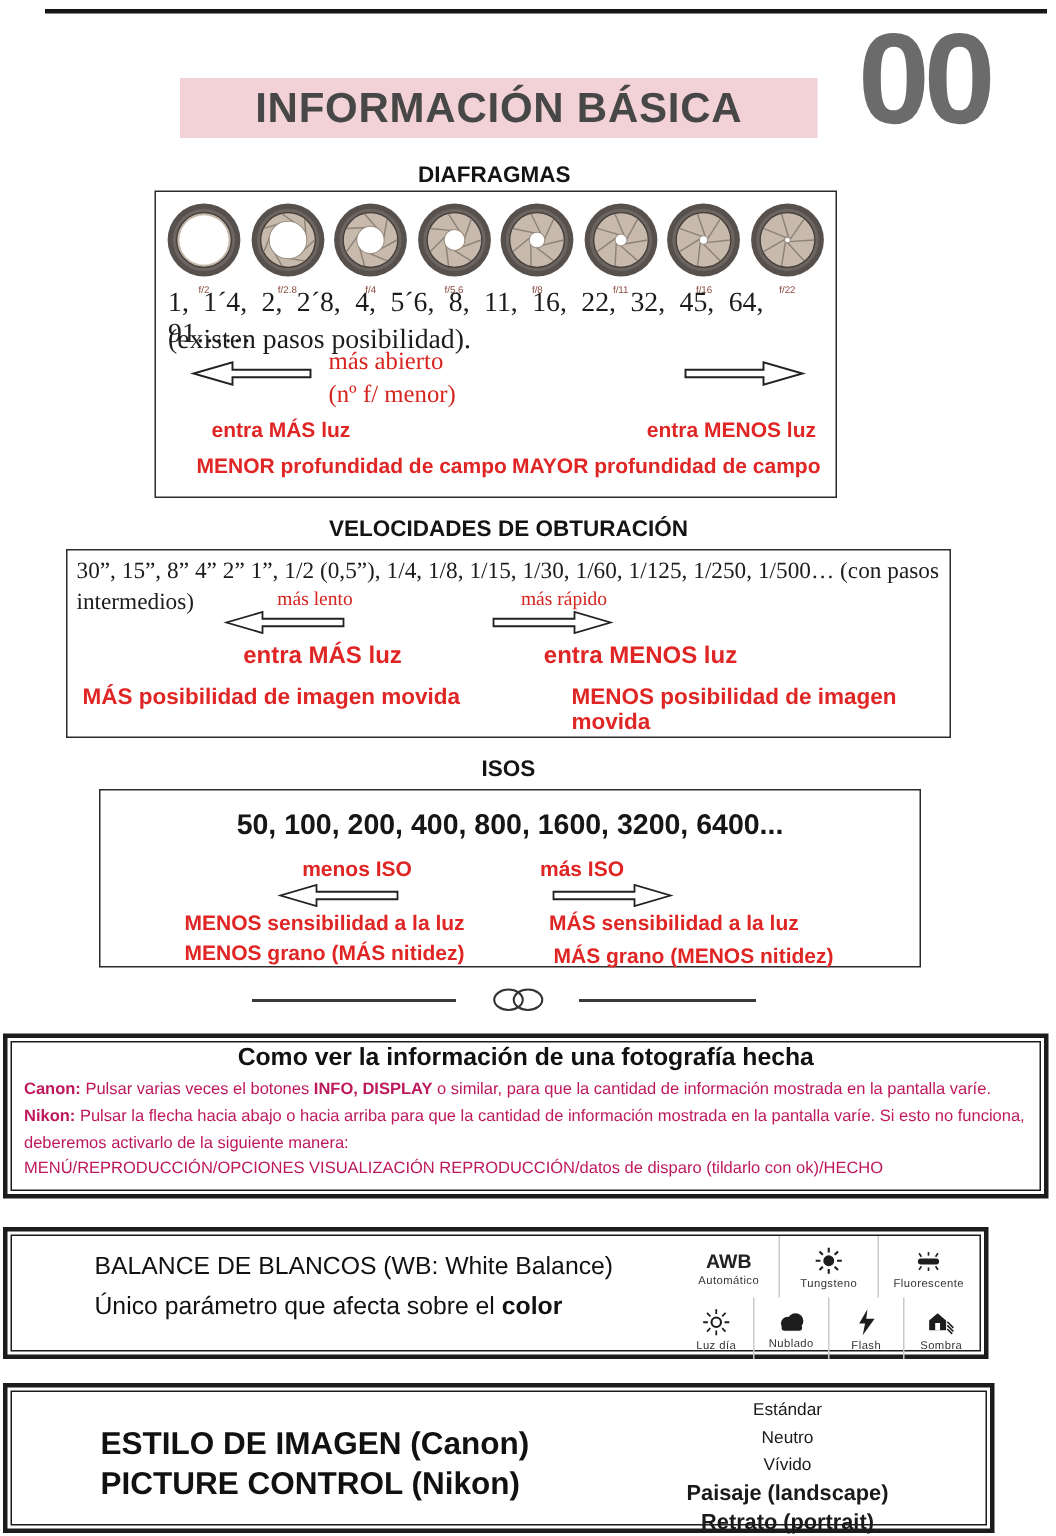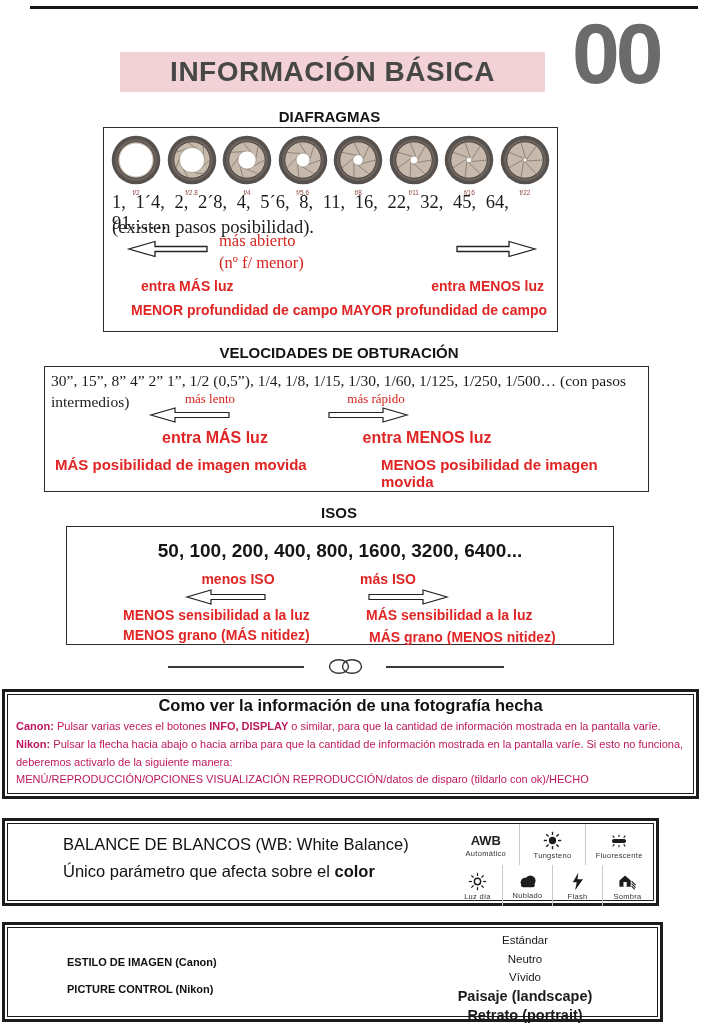--- a/index.html
+++ b/index.html
@@ -39,21 +39,21 @@
   .wb-label{font-size:7.5px;color:#333;margin-top:1px;letter-spacing:.3px;}
   .awb-txt{font-size:13px;font-weight:bold;color:#222;}
 
   
   .dbox{position:absolute;border:3px solid #1c1c1c;background:#fff;}
   .dbox-inner{position:absolute;inset:2px;border:1px solid #1c1c1c;}
 
   .info-title{position:absolute;left:0;right:0;top:4px;text-align:center;font-weight:bold;font-size:16.5px;}
   .info-body{position:absolute;left:11px;right:11px;top:26px;font-size:11px;line-height:17.8px;color:#be185d;}
 
-  .estilo-left{position:absolute;left:62px;top:24px;font-weight:bold;font-size:11px;line-height:27px;}
+  .estilo-left{position:absolute;left:62px;top:24px;font-weight:bold;font-size:21px;line-height:27px;}
   .style-list{position:absolute;left:398px;width:244px;top:6px;text-align:center;}
   .style-item{font-size:11.5px;line-height:18.5px;color:#1a1a1a;}
   .style-item:nth-child(4),.style-item:nth-child(5){font-weight:bold;font-size:14.5px;line-height:19.5px;}
 
   .divider-line{position:absolute;height:1.5px;background:#3a3a3a;}
 </style>
 </head>
 <body>
 
 <div class="page">
@@ -185,21 +185,21 @@
     </svg>
 
     <div class="abs red-sans" style="left:37px;top:150px;font-size:14px;">entra MÁS luz</div>
     <div class="abs red-sans" style="right:13px;top:150px;font-size:14px;">entra MENOS luz</div>
     <div class="abs red-sans" style="left:27px;top:174px;font-size:14px;">MENOR profundidad de campo</div>
     <div class="abs red-sans" style="right:10px;top:174px;font-size:14px;">MAYOR profundidad de campo</div>
   </div>
 
   <div class="sec-heading" style="left:44px;top:344px;width:590px;">VELOCIDADES DE OBTURACIÓN</div>
 
-  <div class="frame" style="left:44px;top:366px;width:588px;height:124px;padding-left:15px;">
+  <div class="frame" style="left:44px;top:366px;width:588px;height:124px;">
     <div class="abs serif" style="left:6px;top:3px;width:575px;font-size:15.5px;line-height:21px;text-align:justify;">30”,  15”,  8”  4”  2”  1”,  1/2  (0,5”),  1/4,  1/8,  1/15,  1/30,  1/60,  1/125,  1/250,  1/500…  (con pasos intermedios)</div>
 
     <div class="abs red-serif" style="left:120px;top:24px;width:90px;text-align:center;font-size:13px;">más lento</div>
     <svg class="arrow-svg" style="left:103px;top:40px;" width="82" height="16" viewBox="0 0 82 16">
       <polygon points="81,5.5 27,5.5 27,1 3,8 27,15 27,10.5 81,10.5" fill="#fff" stroke="#222" stroke-width="1.2"></polygon>
     </svg>
 
     <div class="abs red-serif" style="left:286px;top:24px;width:90px;text-align:center;font-size:13px;">más rápido</div>
     <svg class="arrow-svg" style="left:283px;top:40px;" width="82" height="16" viewBox="0 0 82 16">
       <polygon points="1,5.5 55,5.5 55,1 79,8 55,15 55,10.5 1,10.5" fill="#fff" stroke="#222" stroke-width="1.2"></polygon>

